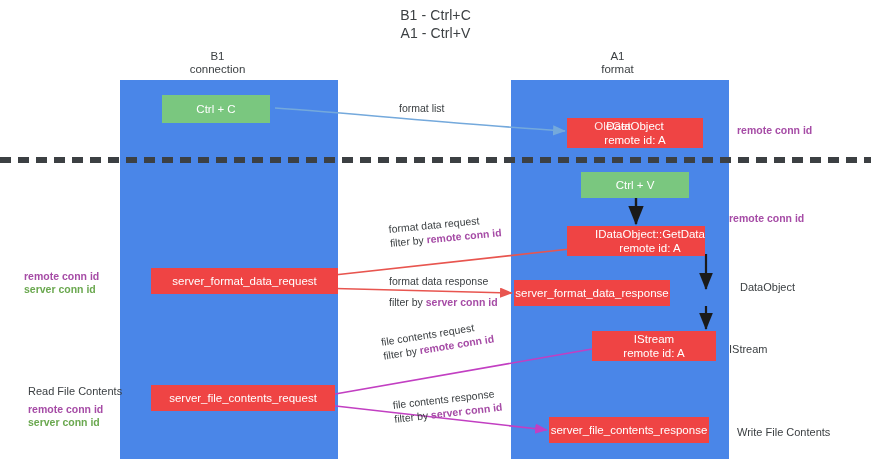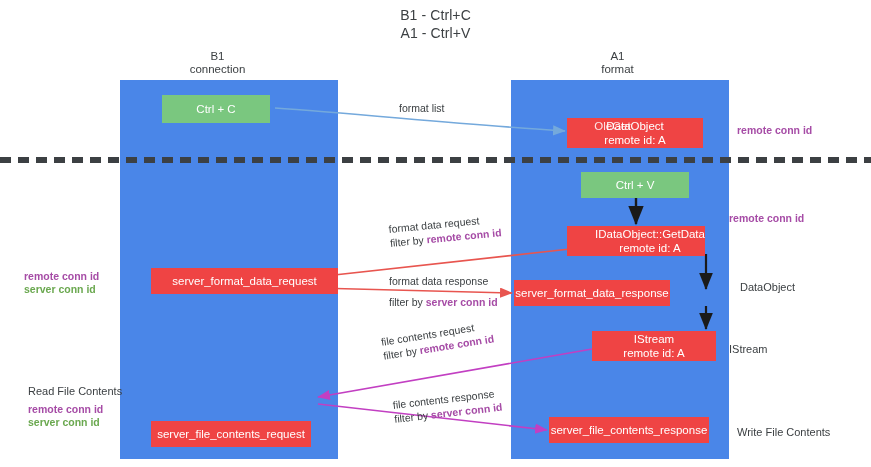--- a/index.html
+++ b/index.html
@@ -196,21 +196,21 @@
   </div>
 
   <div class="node orange" style="left:151px; top:268px; width:187px; height:26px;">
     <span>server_format_data_request</span>
   </div>
 
   <div class="node orange" style="left:514px; top:280px; width:156px; height:26px;">
     <span>server_format_data_response</span>
   </div>
 
-  <div class="node orange" style="left:151px; top:385px; width:160px; height:26px;margin-top:36px;">
+  <div class="node orange" style="left:151px; top:385px; width:184px; height:26px;">
     <span>server_file_contents_request</span>
   </div>
 
   <div class="node orange" style="left:549px; top:417px; width:160px; height:26px;">
     <span>server_file_contents_response</span>
   </div>
 
   <div class="lbl" style="left:399px; top:101px;">format list</div>
 
   <div class="lbl rot" style="left:388px; top:222px; transform: rotate(-5.5deg);">

